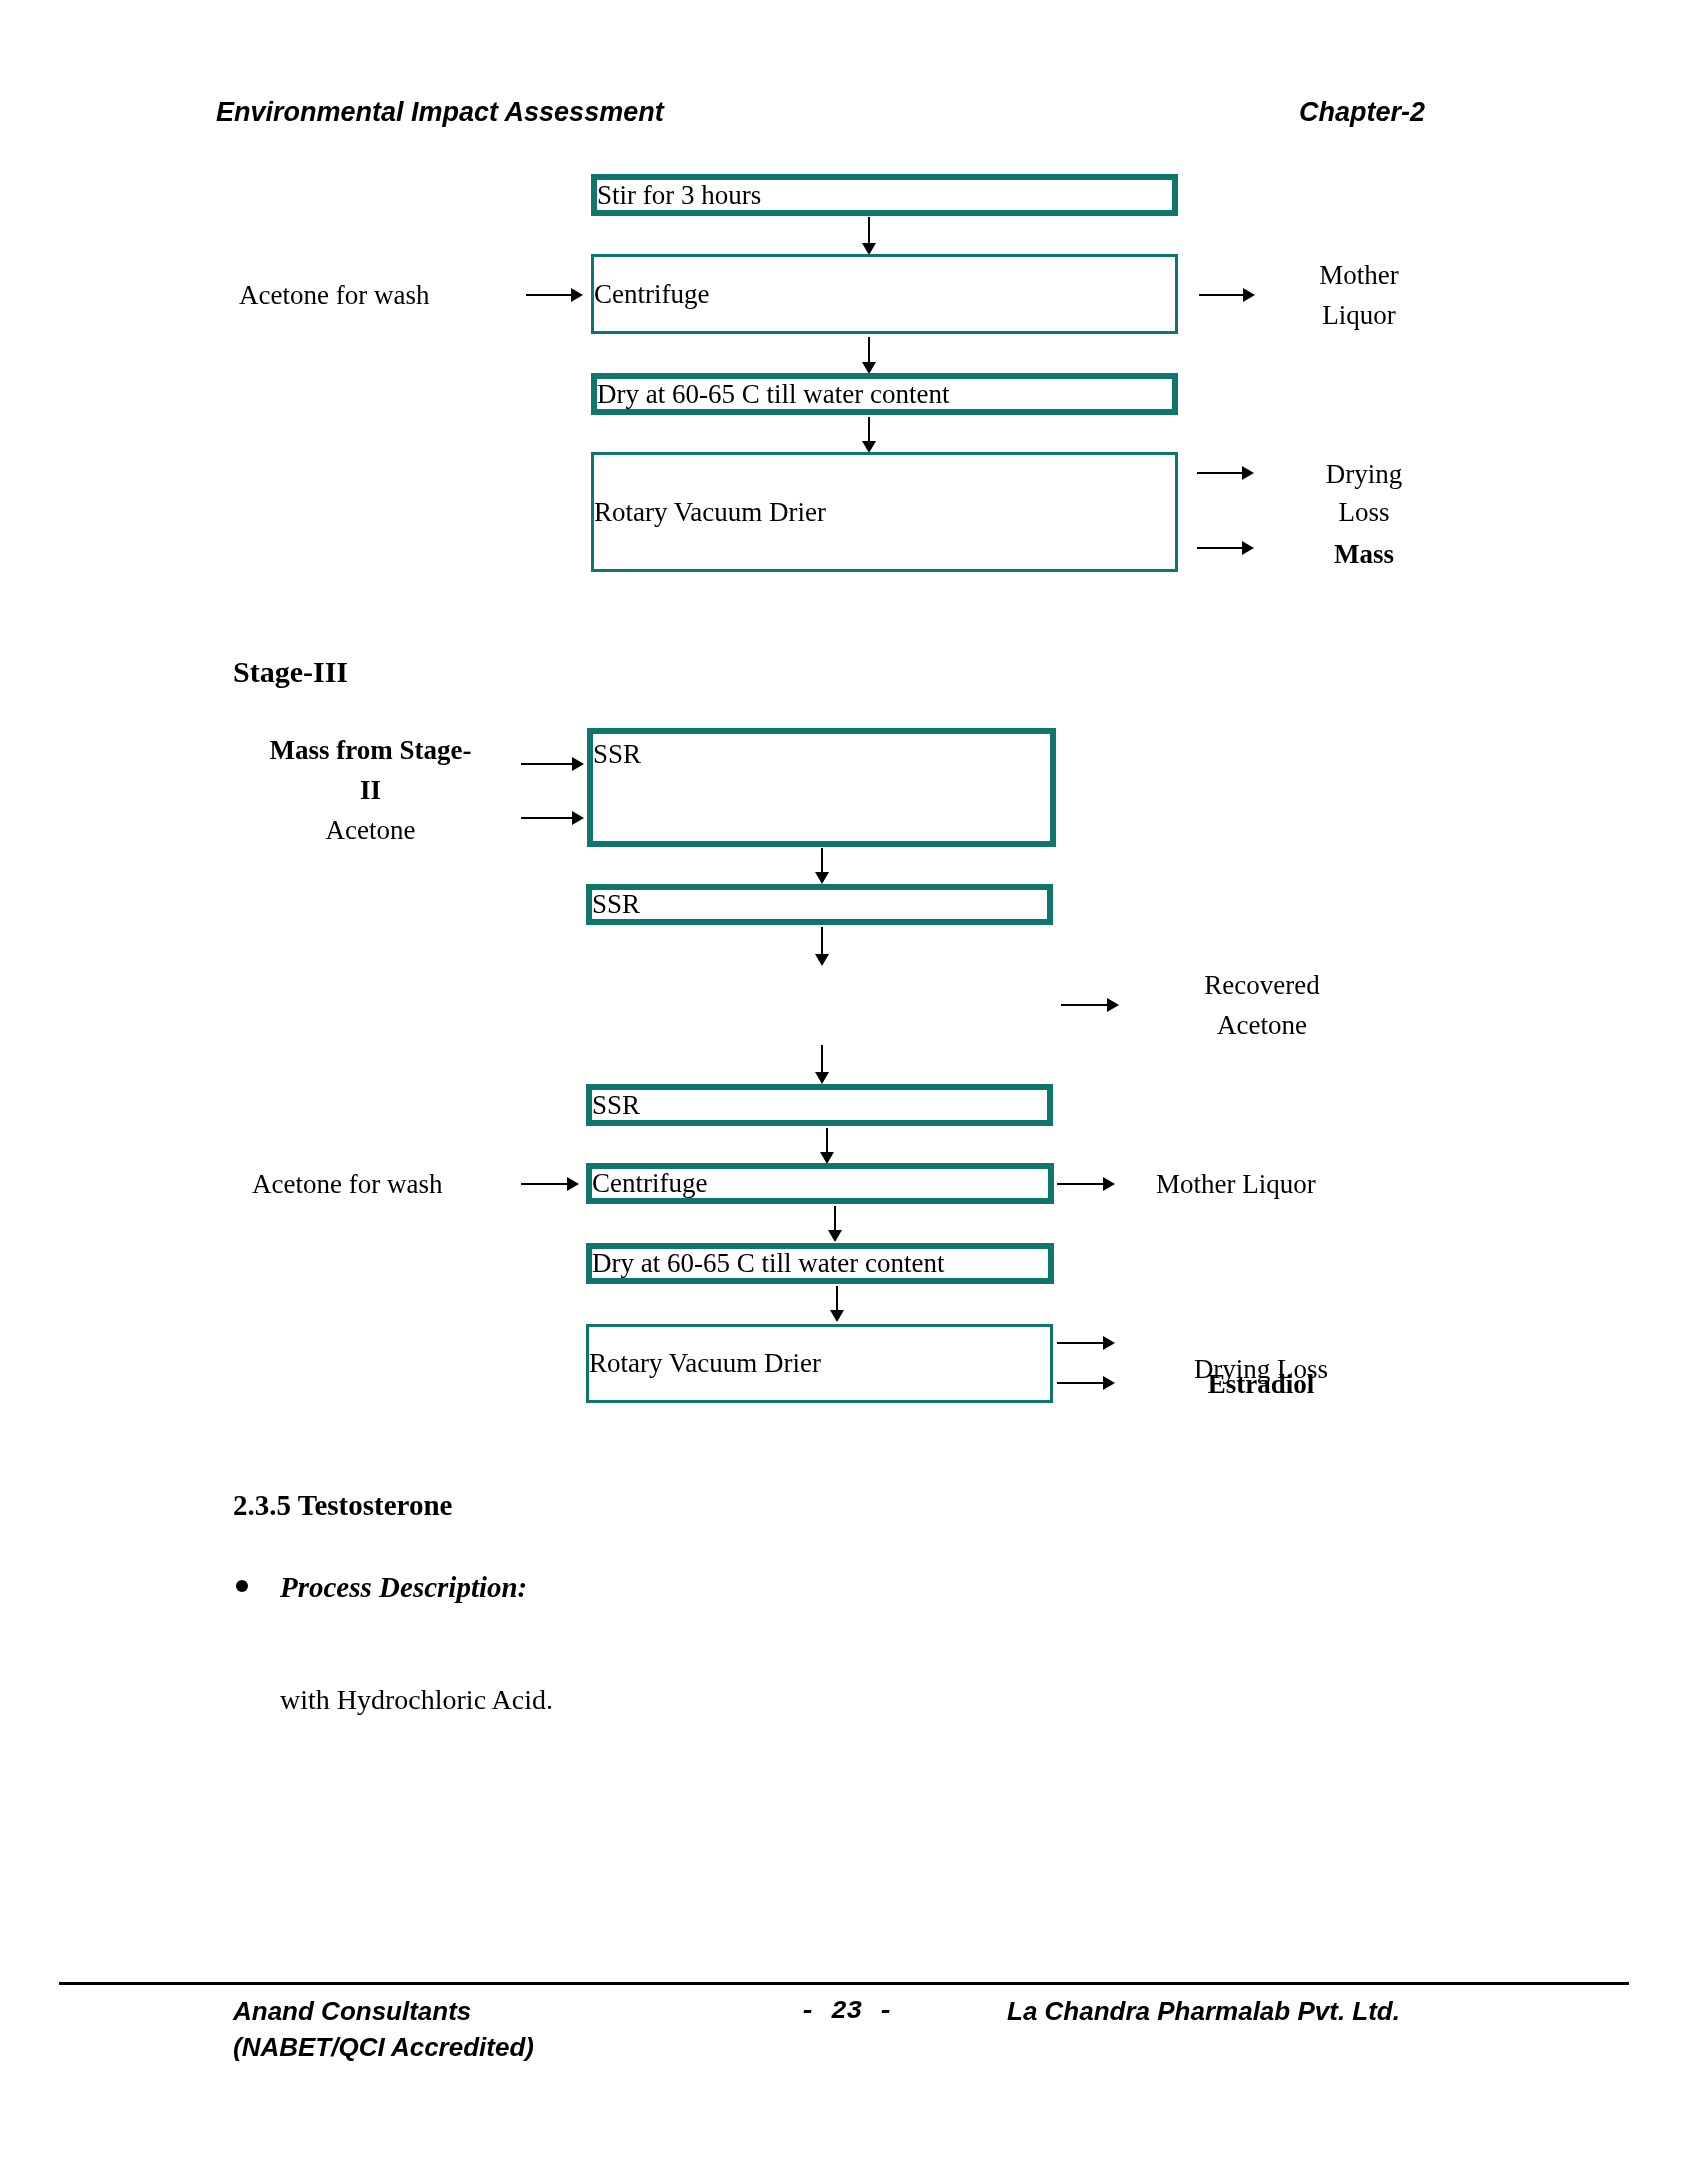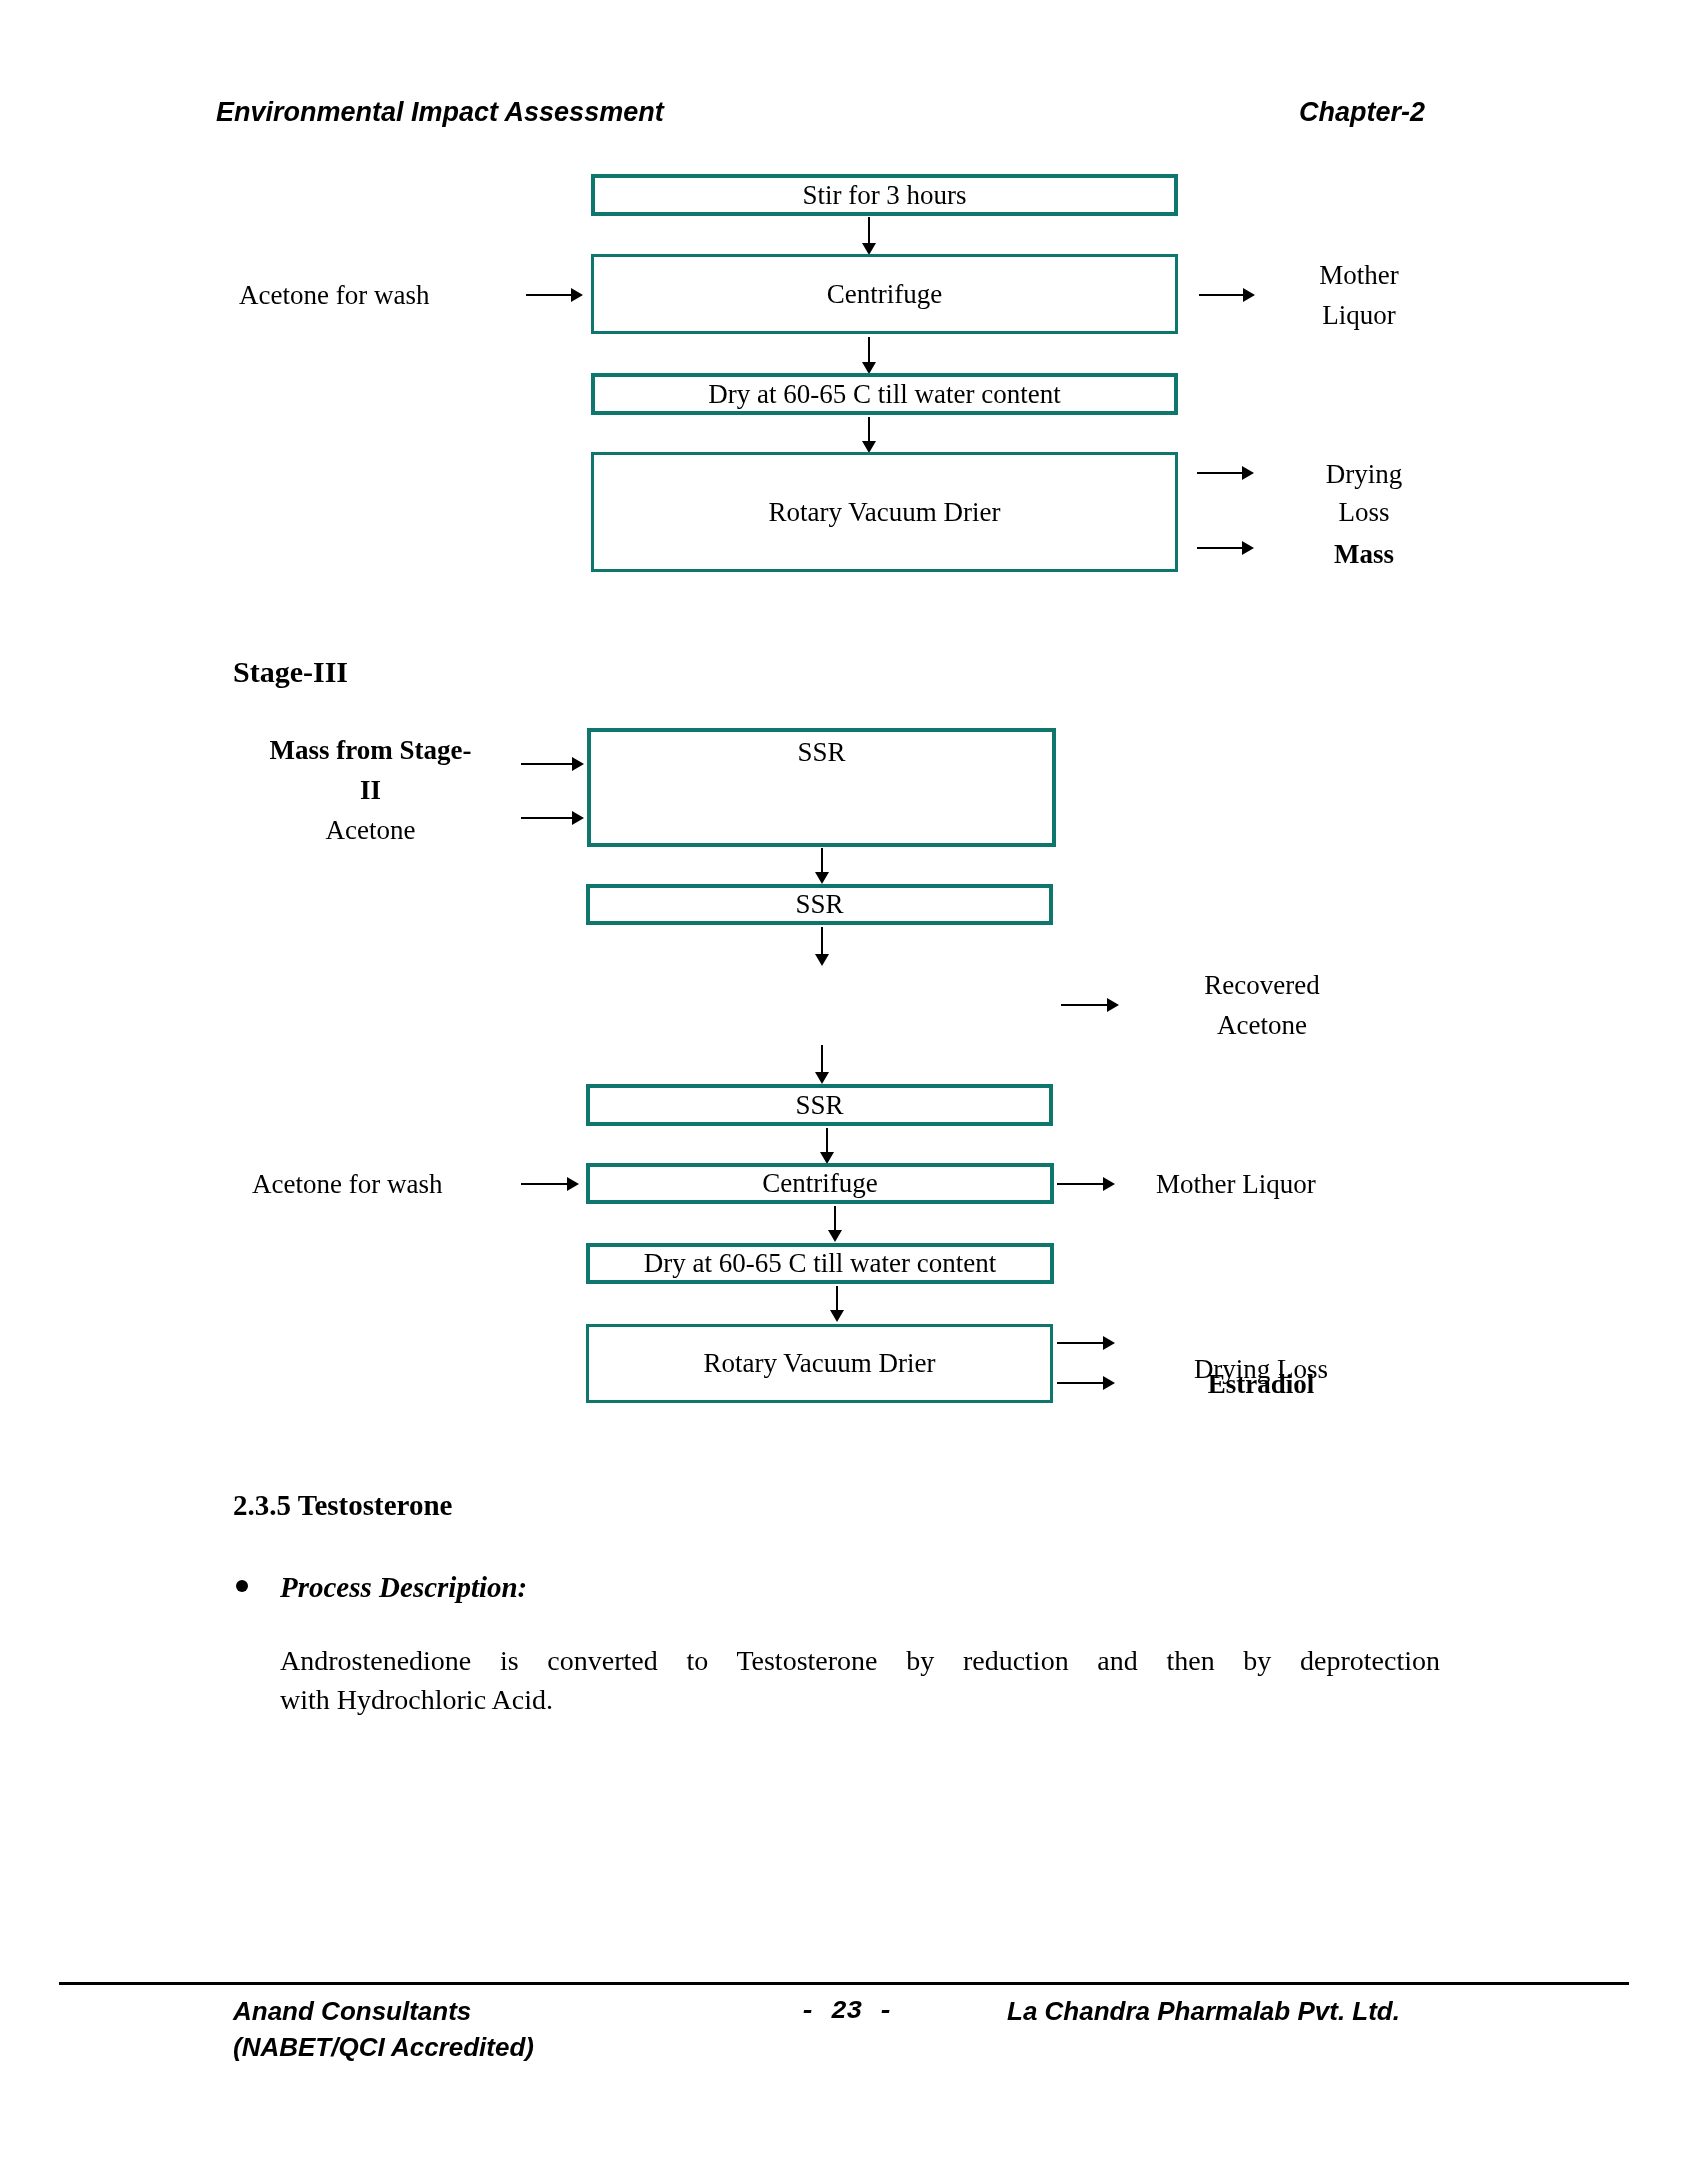--- a/index.html
+++ b/index.html
@@ -5,22 +5,22 @@
   * { margin:0; padding:0; box-sizing:border-box; }
   html,body { background:#fff; }
   #page {
     position:relative; width:1683px; height:2178px; background:#ffffff;
     font-family:"Liberation Serif", serif; color:#000; overflow:hidden;
   }
   
   .hf { font-family:"Liberation Sans", sans-serif; font-weight:bold; font-style:italic; font-size:27px; position:absolute; white-space:nowrap; }
   
   .bx {
-    position:absolute; border:4px solid #0f766e; background:#fff;
-    display:flex; align-items:center; justify-content:center;
+    position:absolute; border:6px solid #0f766e; background:#fff;
+    display:flex; align-items:center; justify-content:flex-start;
     font-size:27px; text-align:center;
   }
   .bx.thick { border-width:3px; }
   .bx.topalign { align-items:flex-start; padding-top:5px; }
   
   .lb { position:absolute; font-size:27px; line-height:40px; white-space:nowrap; }
   .lb.center { text-align:center; white-space:normal; }
   .bold { font-weight:bold; }
   
   .va { position:absolute; width:0; border-left:2px solid #000; }
@@ -128,21 +128,20 @@
   <div class="ha" style="left:1057px; top:1342px; width:46px;"></div>
   <div class="ha" style="left:1057px; top:1382px; width:46px;"></div>
   <div class="lb center" style="left:1162px; top:1325px; width:198px;margin-top:24px;">Drying Loss</div>
   <div class="lb center bold" style="left:1162px; top:1364px; width:198px;">Estradiol</div>
 
   <div class="lb h1" style="left:233px; top:1485px;">2.3.5 Testosterone</div>
 
   <div class="dot" style="left:236px; top:1580px;"></div>
   <div class="lb h1" style="left:280px; top:1567px; font-style:italic;">Process Description:</div>
 
-  <div class="lb para just" style="left:280px; top:1641px; width:1160px; white-space:normal;">Androstenedione is converted to Testosterone by reduction and then by deprotection</div>
   <div class="lb para" style="left:280px; top:1680px;">with Hydrochloric Acid.</div>
 
   <div class="rule" style="left:59px; top:1982px; width:1570px; height:3px;"></div>
   <div class="hf" style="left:233px; top:1996px; font-size:26px;">Anand Consultants</div>
   <div class="hf" style="left:233px; top:2032px; font-size:26px;">(NABET/QCI Accredited)</div>
   <div class="hf" style="left:772px; top:1996px; width:149px; text-align:center; font-size:26px;font-family:Liberation Mono, monospace;">- 23 -</div>
   <div class="hf" style="left:1007px; top:1996px; font-size:26px;">La Chandra Pharmalab Pvt. Ltd.</div>
 
 </div>
 

